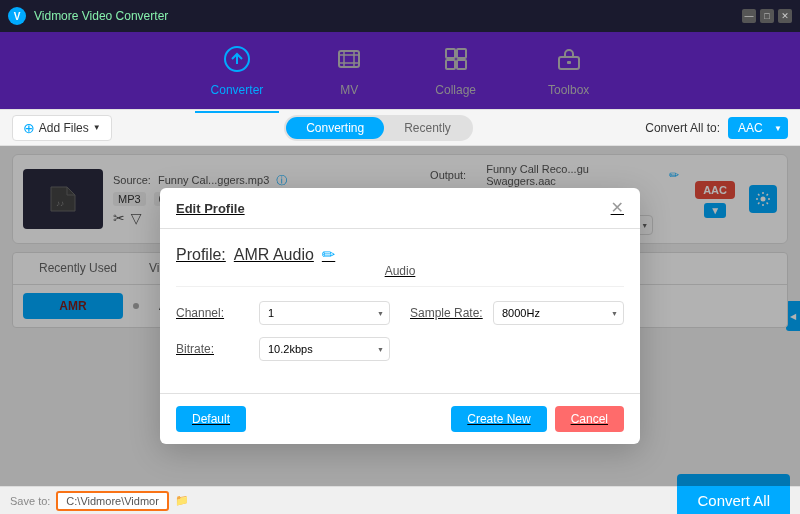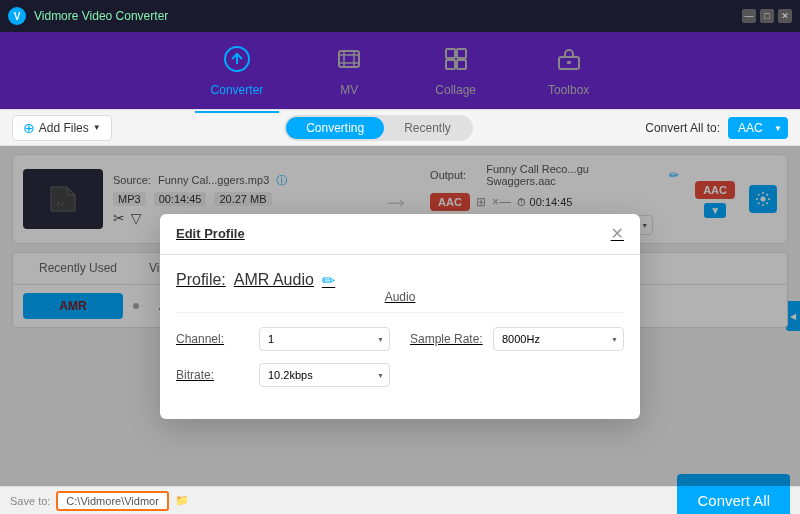--- a/index.html
+++ b/index.html
@@ -762,20 +762,25 @@
             <span class="form-label">Bitrate:</span>
             <div class="form-select-wrapper">
               <select class="form-select">
                 <option>10.2kbps</option>
                 <option>12.2kbps</option>
               </select>
             </div>
           </div>
         </div>
       </div>
+      <div class="dialog-footer">
+        <button class="btn-default">Default</button>
+        <button class="btn-create">Create New</button>
+        <button class="btn-cancel">Cancel</button>
+      </div>
     </div>
   </div>
 
   <button class="resize-btn">◀</button>
 </div>
 
 <div class="status-bar">
   <div class="save-path">
     <span class="save-path-label">Save to:</span>
     <span class="save-path-value">C:\Vidmore\Vidmor</span>

